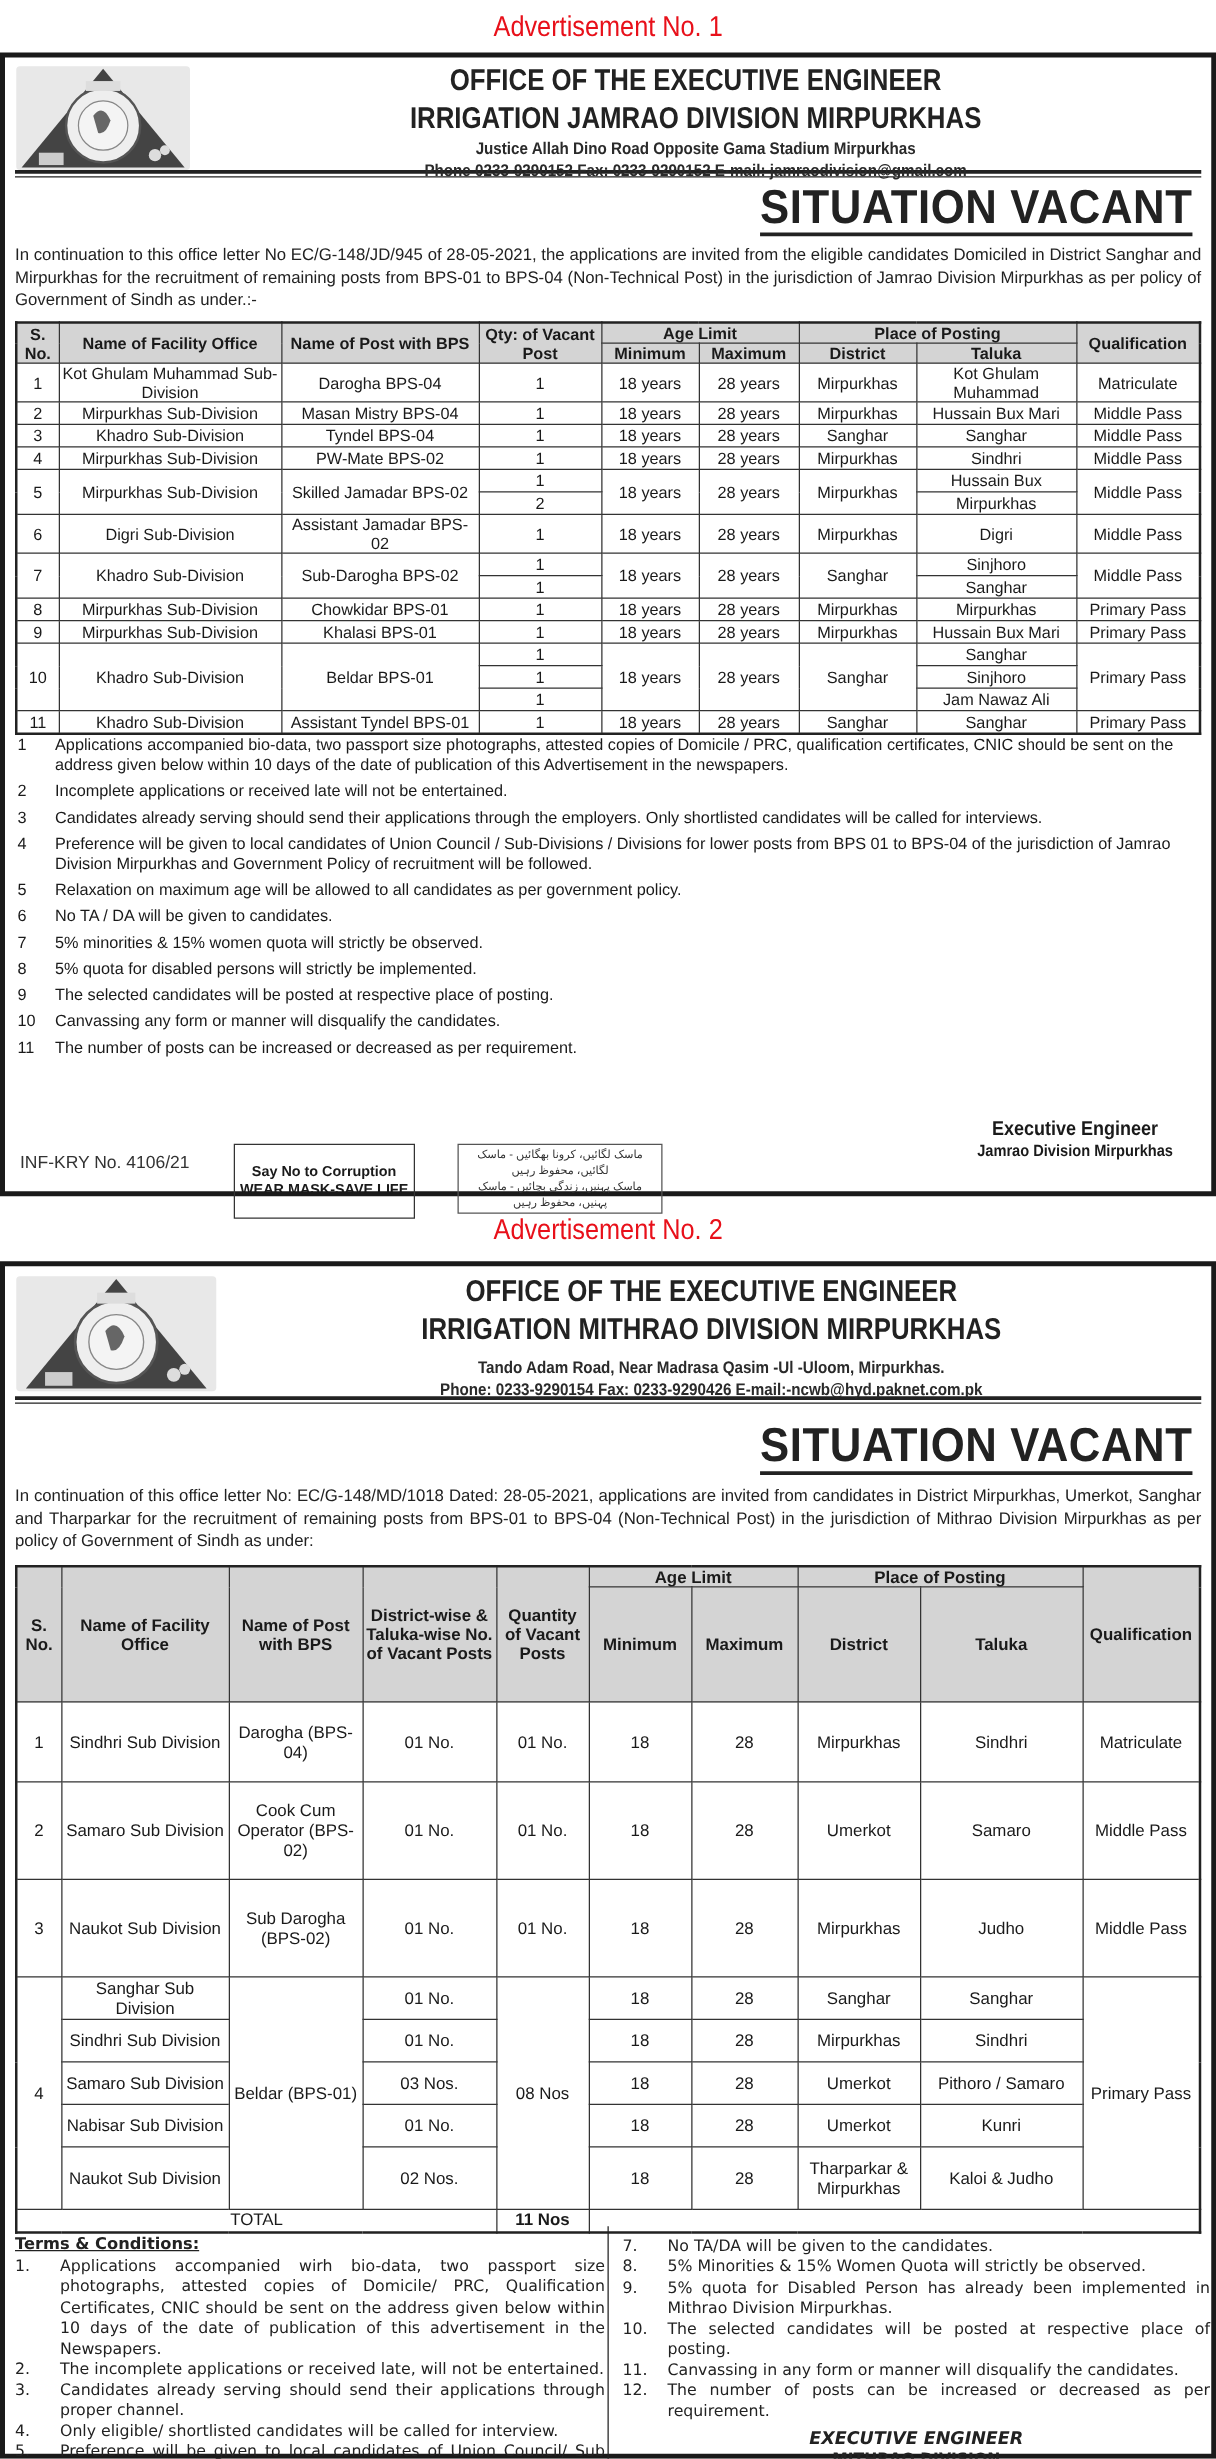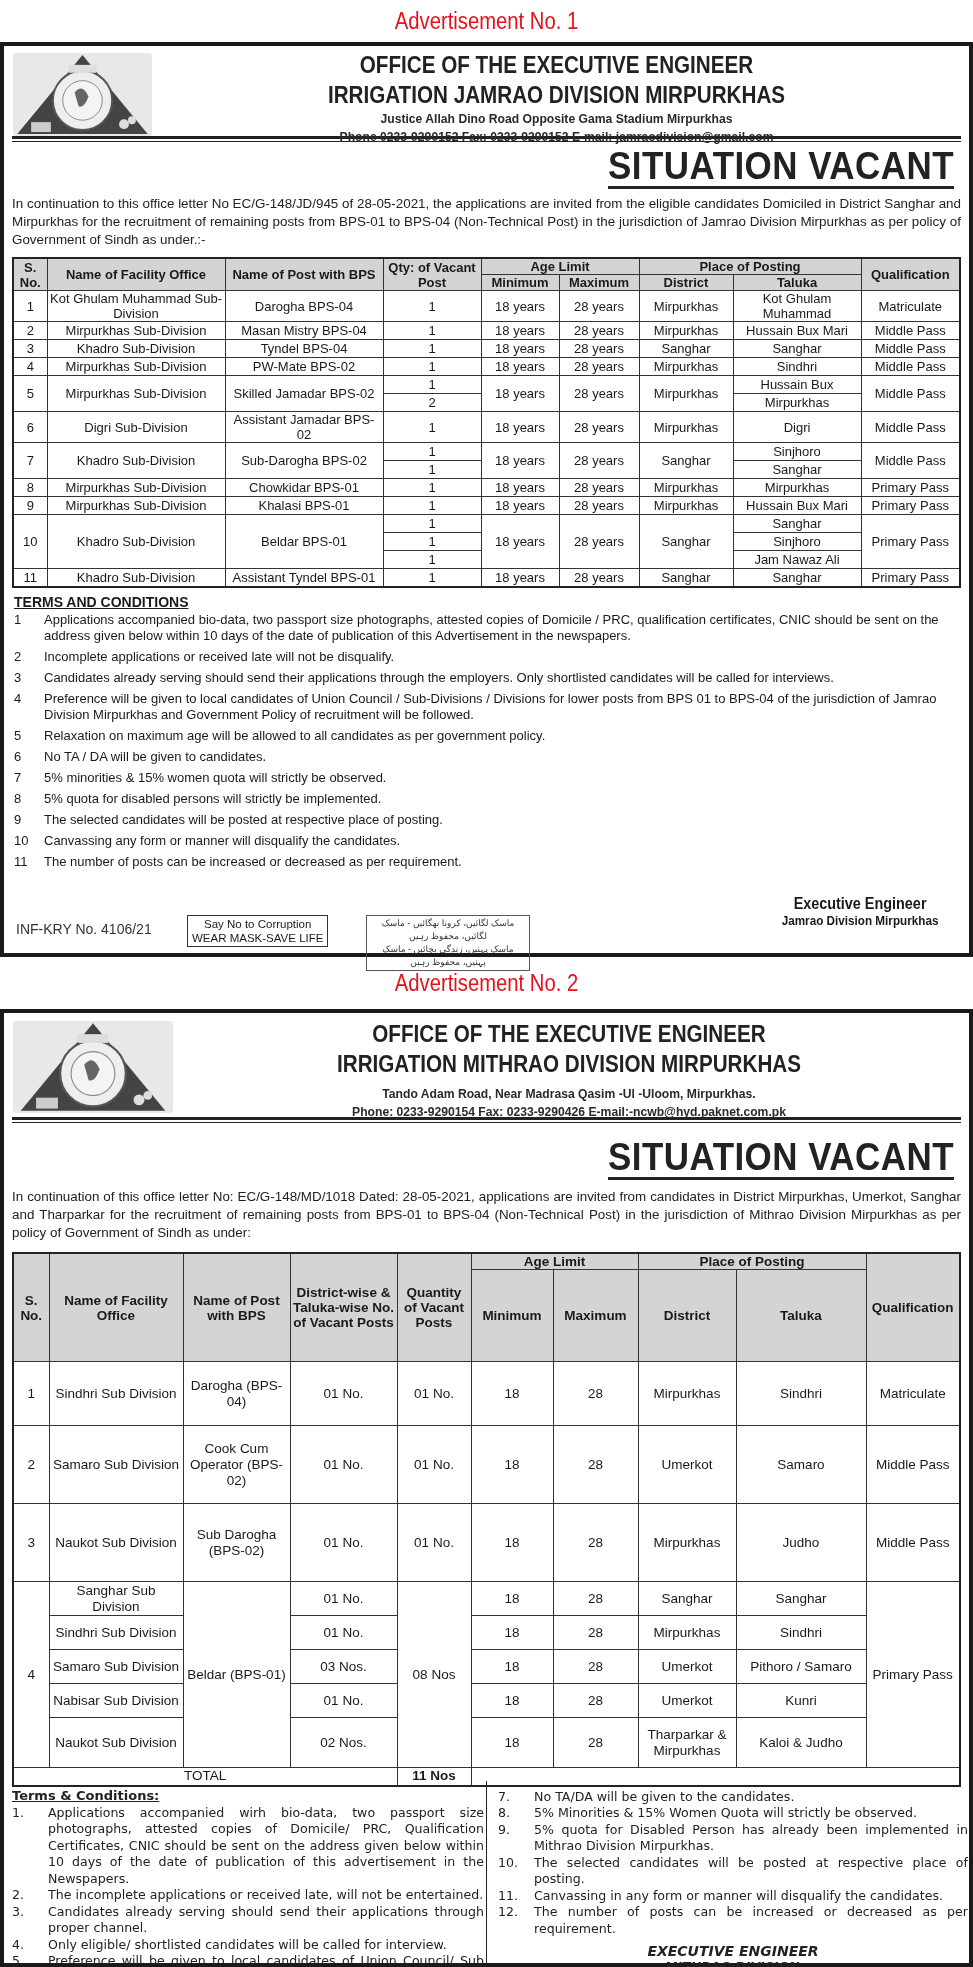--- a/index.html
+++ b/index.html
@@ -37,21 +37,21 @@
   .t2 { margin-top: 10px; border: 2.5px solid #222; font-size: 13.5px; }
   .t2 td { line-height: 16px; }
 
   .terms-title { font-weight: bold; font-size: 14px; text-decoration: underline; margin: 6px 8px 2px 10px; }
   .terms1 .item { display: flex; font-size: 13px; line-height: 16px; margin: 0 8px 5px 10px; }
   .terms1 .num { width: 30px; flex-shrink: 0; }
   .terms1 .txt { flex: 1; }
 
   .footer1 { position: absolute; left: 0; right: 0; bottom: 0; height: 60px; }
   .inf { position: absolute; font-size: 14px; color: #333; }
-  .corruption { position: absolute; border: 1.5px solid #333; text-align: center; font-weight: normal; font-size: 11.5px; line-height: 14px; padding: 1px 4px; }
+  .corruption { position: absolute; border: 1.5px solid #333; text-align: center; font-weight: bold; font-size: 11.5px; line-height: 14px; padding: 15px 4px; }
   .urdu-box { position: absolute; border: 1.5px solid #555; font-size: 9px; line-height: 13px; text-align: center; padding: 1px 3px; color: #333; direction: rtl; }
   .sign1 { position: absolute; right: 22px; text-align: center; }
   .sign1 .t { font-weight: bold; font-size: 16px; transform: scaleX(0.9); }
   .sign1 .s { font-weight: bold; font-size: 13px; transform: scaleX(0.9); }
 
   .terms2 { position: relative; margin: 0 8px; font-family: "DejaVu Sans", sans-serif; font-size: 12.6px; color: #222; }
   .terms2 .col { position: absolute; top: 0; }
   .terms2 .col.left { left: 0; width: 472px; }
   .terms2 .col.right { left: 486px; width: 470px; }
   .terms2 .item { display: flex; line-height: 16.5px; }
@@ -249,29 +249,28 @@
           <td>1</td>
           <td>18 years</td>
           <td>28 years</td>
           <td>Sanghar</td>
           <td>Sanghar</td>
           <td>Primary Pass</td>
         </tr>
       </tbody>
   </table>
 
-  <div class="terms-title">TERMS AND CONDITIONS</div>
   <div class="terms1" id="terms1">
       <div class="item">
         <span class="num">1</span>
         <span class="txt">Applications accompanied bio-data, two passport size photographs, attested copies of Domicile / PRC, qualification certificates, CNIC should be sent on the address given below within 10 days of the date of publication of this Advertisement in the newspapers.</span>
       </div>
       <div class="item">
         <span class="num">2</span>
-        <span class="txt">Incomplete applications or received late will not be disqualify.</span>
+        <span class="txt">Incomplete applications or received late will not be entertained.</span>
       </div>
       <div class="item">
         <span class="num">3</span>
         <span class="txt">Candidates already serving should send their applications through the employers. Only shortlisted candidates will be called for interviews.</span>
       </div>
       <div class="item">
         <span class="num">4</span>
         <span class="txt">Preference will be given to local candidates of Union Council / Sub-Divisions / Divisions for lower posts from BPS  01 to BPS-04 of the jurisdiction of Jamrao Division Mirpurkhas and Government Policy of recruitment will be followed.</span>
       </div>
       <div class="item">

